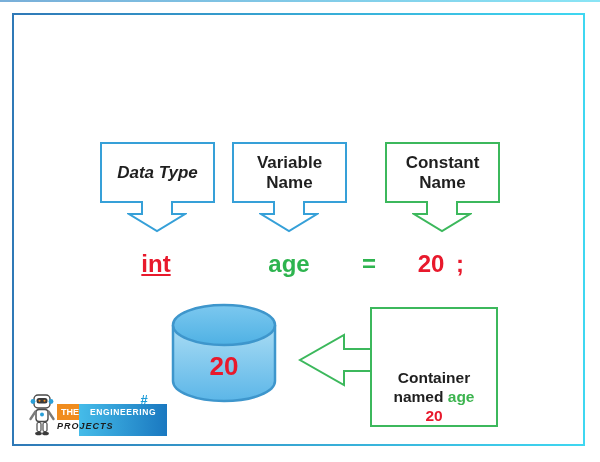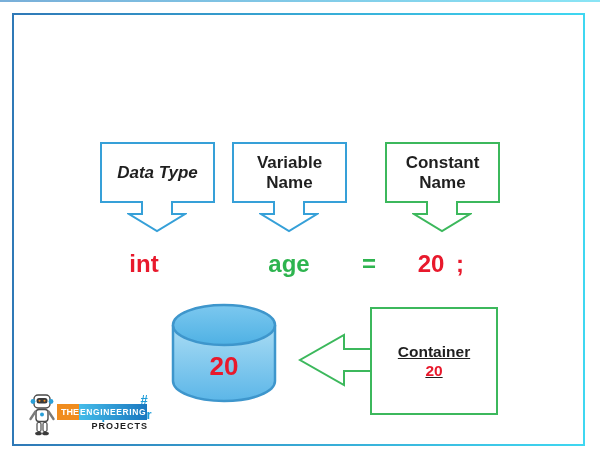--- a/index.html
+++ b/index.html
@@ -41,44 +41,44 @@
     font-size:24px; font-weight:bold; white-space:nowrap;
   }
   .tok-red { color:#e8192c; } .tok-green { color:#2eb44f; }
   .cylinder-svg { position:absolute; left:170px; top:303px; width:108px; height:100px; }
   .cyl-value {
     position:absolute; left:224px; top:351px; transform:translateX(-50%);
     font-size:26px; font-weight:bold; color:#e8192c;
   }
   .left-arrow { position:absolute; left:298px; top:332px; width:74px; height:56px; }
   .note-box {
-    position:absolute; left:370px; top:307px; width:128px; height:108px;
+    position:absolute; left:370px; top:307px; width:128px; height:120px;
     border:2px solid #3cb85c; background:#fff;
-    display:flex; flex-direction:column; align-items:center; justify-content:center;
-    font-size:15.5px; font-weight:bold; color:#1f1f1f; line-height:19px; text-align:center;text-decoration:underline;
+    display:flex; flex-direction:column; align-items:center; justify-content:flex-end;
+    font-size:15.5px; font-weight:bold; color:#1f1f1f; line-height:19px; text-align:center;
   }
   .note-green { color:#3cb44f; } .note-red { color:#e8192c; }
   .logo { position:absolute; left:28px; top:391px; width:122px; height:48px; }
   .robot-svg { position:absolute; left:0; top:2px; width:28px; height:44px; }
   .logo-hashtag {
     position:absolute; left:29px; top:1px; width:91px; text-align:right;
     font-size:13px; font-weight:bold; color:#1e9cd8; letter-spacing:.3px;
   }
   .logo-the {
     position:absolute; left:29px; top:13px; height:16px; line-height:16px;
     background:#f08c1e; color:#fff; font-size:9px; font-weight:bold; padding:0 4px;
   }
   .logo-eng {
-    position:absolute; left:51px; top:13px; height:16px; line-height:16px;
+    position:absolute; left:51px; top:13px; height:32px; line-height:16px;
     background:linear-gradient(90deg,#45bce9,#1a78c0); color:#fff;
-    font-size:8.5px; font-weight:bold; letter-spacing:.6px; padding:0 1px;
+    font-size:8.5px; font-weight:bold; letter-spacing:.6px; padding:0 11px;
   }
   .logo-projects {
-    position:absolute; left:29px; top:30px; width:91px; text-align:right;
-    font-size:9px; font-weight:bold; color:#1d1d1d; letter-spacing:1px;
+    position:absolute; left:29px; top:30px; width:91px; text-align:left;
+    font-size:9px; font-weight:bold; color:#1d1d1d; letter-spacing:1px;font-style:italic;
   }
 </style>
 </head>
 <body>
 
 <div class="canvas">
 
   <div class="top-edge-line"></div>
   <div class="frame"></div>
 
@@ -99,21 +99,21 @@
   <svg class="down-arrow a1" viewBox="0 0 60 32">
     <path d="M15,0 L15,13 L2,13 L30,30 L58,13 L45,13 L45,0" fill="#ffffff" stroke="#36a0d8" stroke-width="2" stroke-linejoin="miter"></path>
   </svg>
   <svg class="down-arrow a2" viewBox="0 0 60 32">
     <path d="M15,0 L15,13 L2,13 L30,30 L58,13 L45,13 L45,0" fill="#ffffff" stroke="#36a0d8" stroke-width="2" stroke-linejoin="miter"></path>
   </svg>
   <svg class="down-arrow a3" viewBox="0 0 60 32">
     <path d="M15,0 L15,13 L2,13 L30,30 L58,13 L45,13 L45,0" fill="#ffffff" stroke="#3cb85c" stroke-width="2" stroke-linejoin="miter"></path>
   </svg>
 
-  <span class="code-token tok-red" style="left:144px;">int</span>
+  <span class="code-token tok-red" style="left:156px;text-decoration:underline;">int</span>
   <span class="code-token tok-green" style="left:289px;">age</span>
   <span class="code-token tok-green" style="left:369px;">=</span>
   <span class="code-token tok-red" style="left:431px;">20</span>
   <span class="code-token tok-red" style="left:460px;">;</span>
 
   <svg class="cylinder-svg" viewBox="0 0 108 100">
     <defs>
       <linearGradient id="cylBody" x1="0" y1="0" x2="0" y2="1">
         <stop offset="0" stop-color="#aadcf4"></stop>
         <stop offset="1" stop-color="#5cb6e8"></stop>
@@ -127,20 +127,21 @@
     <ellipse cx="54" cy="22" rx="51" ry="20" fill="url(#cylTop)" stroke="#3e96cc" stroke-width="2.5"></ellipse>
   </svg>
   <span class="cyl-value">20</span>
 
   <svg class="left-arrow" viewBox="0 0 74 56">
     <path d="M74,17 L46,17 L46,3 L2,28 L46,53 L46,39 L74,39" fill="#ffffff" stroke="#3cb85c" stroke-width="2" stroke-linejoin="miter"></path>
   </svg>
 
   <div class="note-box">
     <span>Container</span>
+    <span><span>named </span><span class="note-green">age</span></span>
     <span class="note-red">20</span>
   </div>
 
   <div class="logo">
     <svg class="robot-svg" viewBox="0 0 28 44">
       <rect x="6" y="2" width="16" height="13" rx="4" fill="#ffffff" stroke="#4a4a4a" stroke-width="1.4"></rect>
       <rect x="8.5" y="5" width="11" height="5.5" rx="2.5" fill="#3a3a3a"></rect>
       <circle cx="11.5" cy="7.8" r="1" fill="#f08c1e"></circle>
       <circle cx="16.5" cy="7.8" r="1" fill="#f08c1e"></circle>
       <circle cx="5" cy="8.5" r="2.4" fill="#2a9fd8"></circle>

